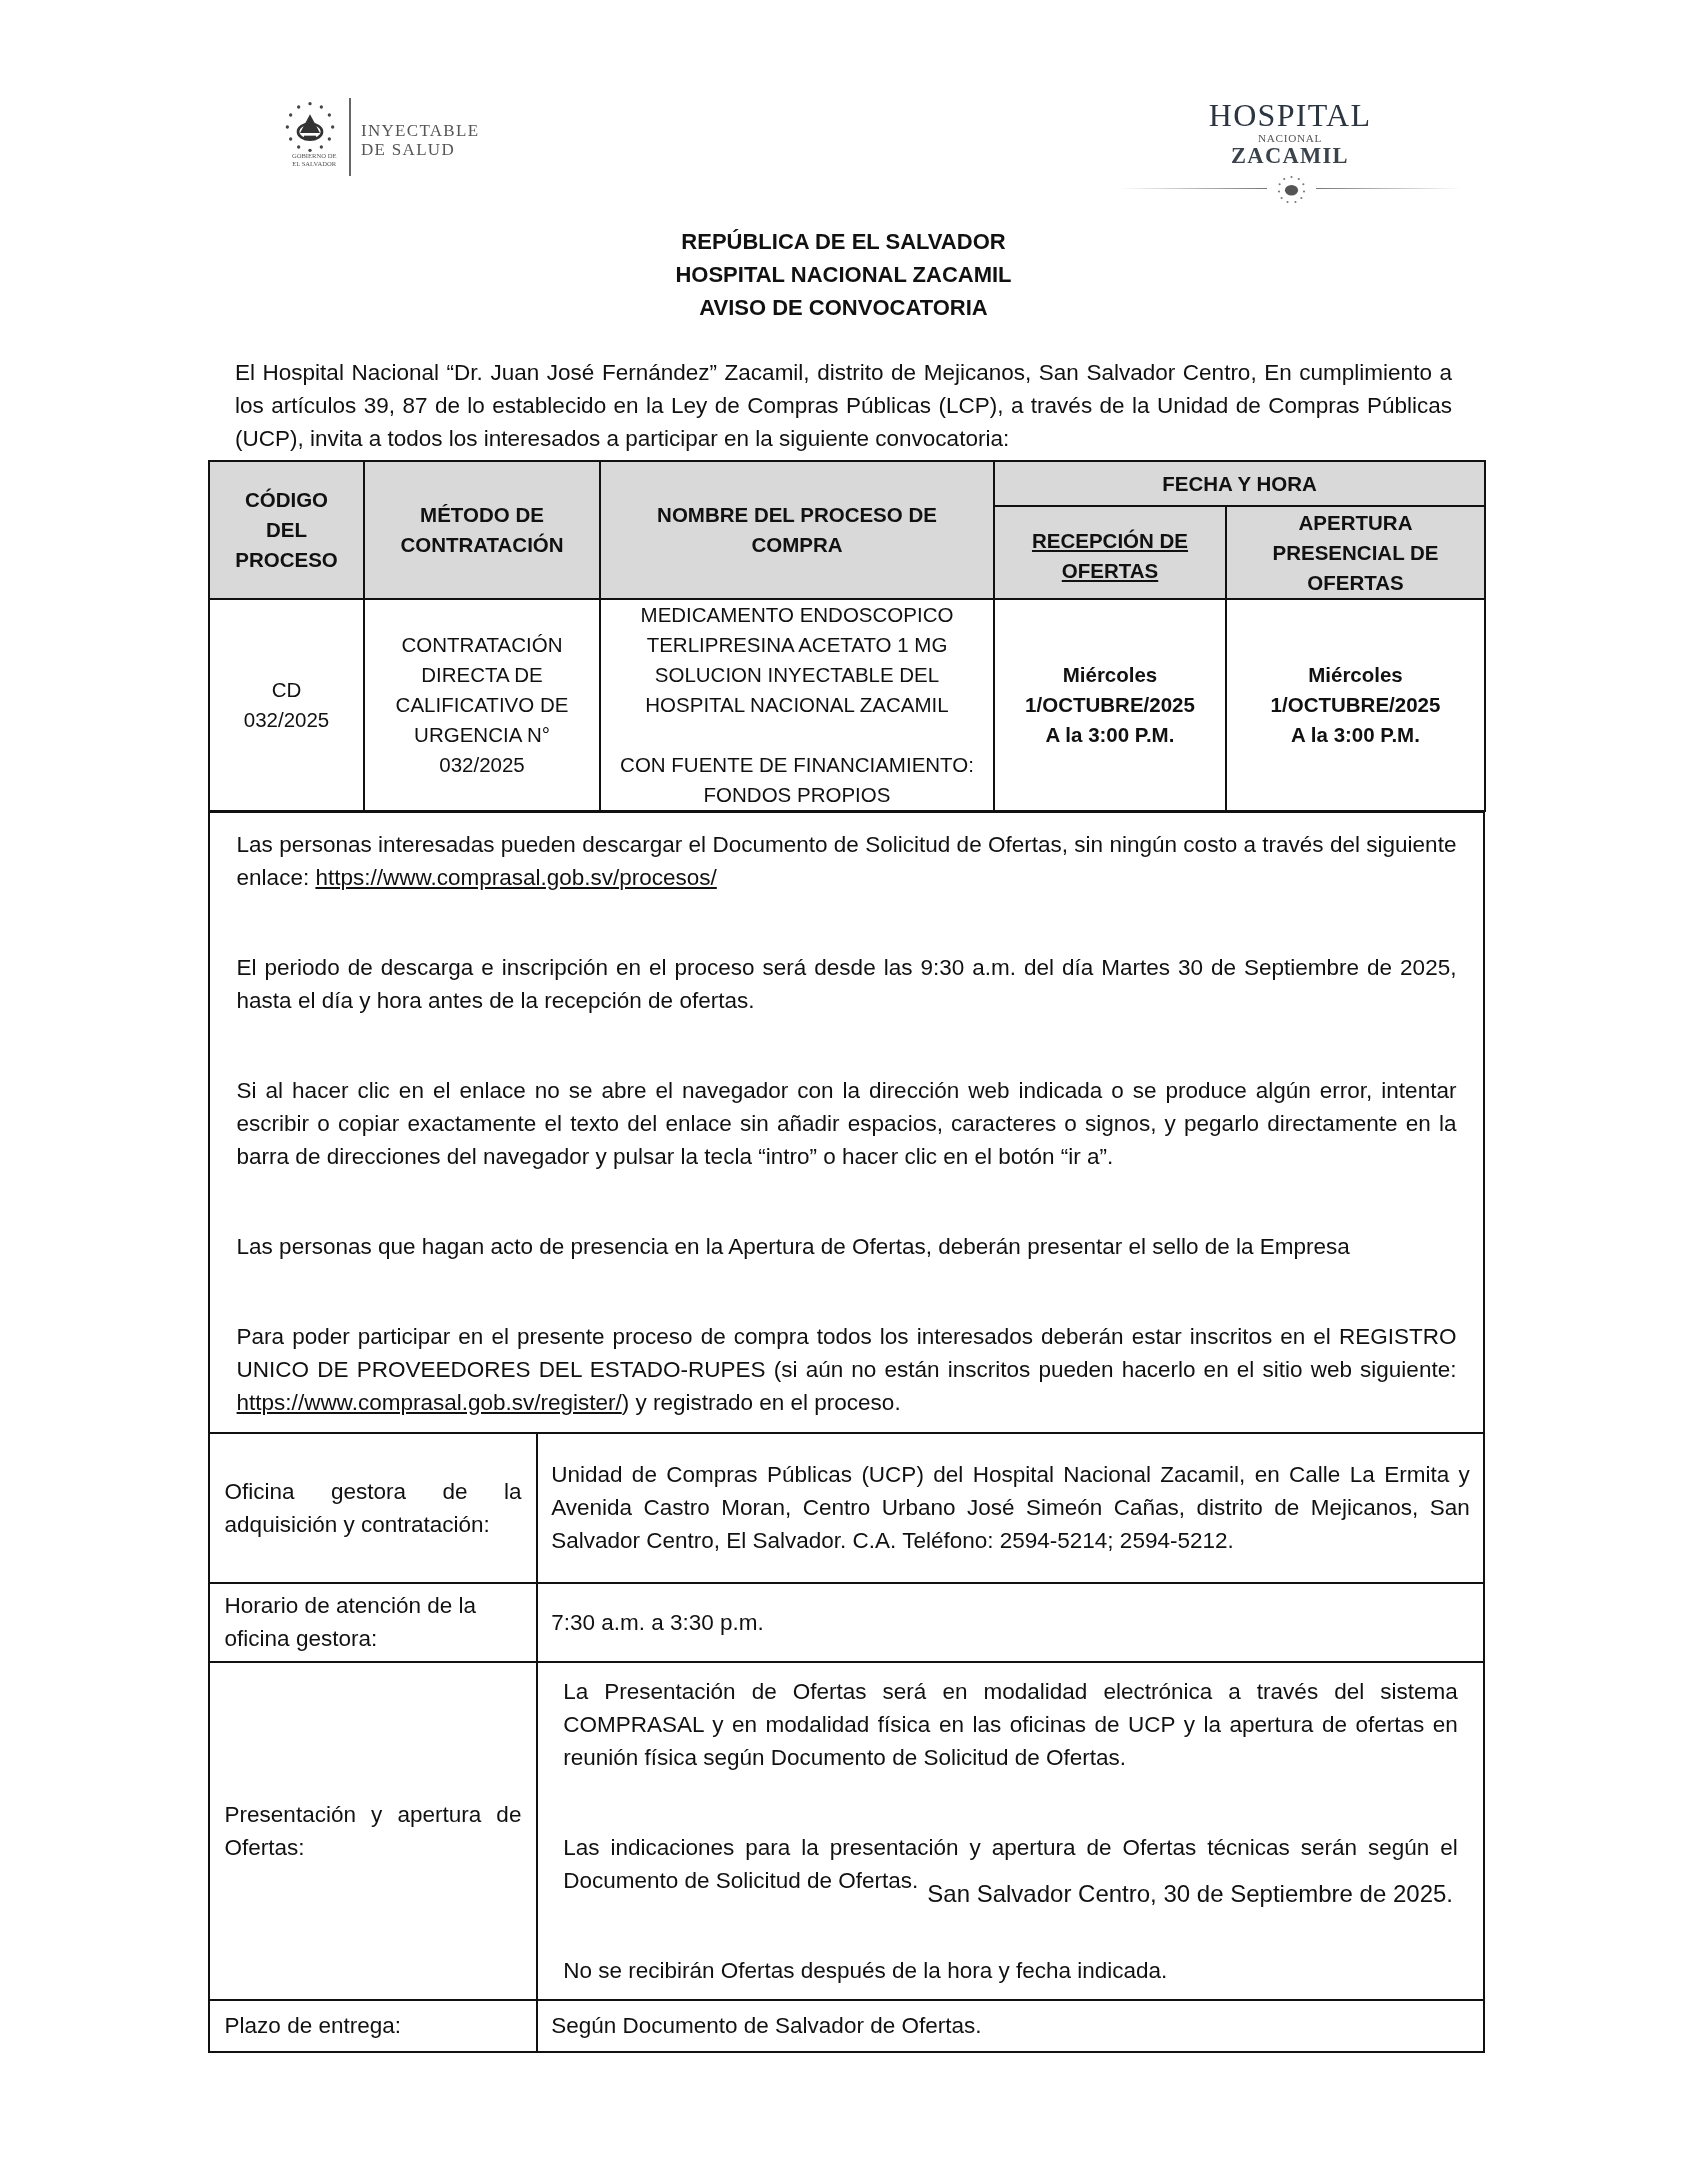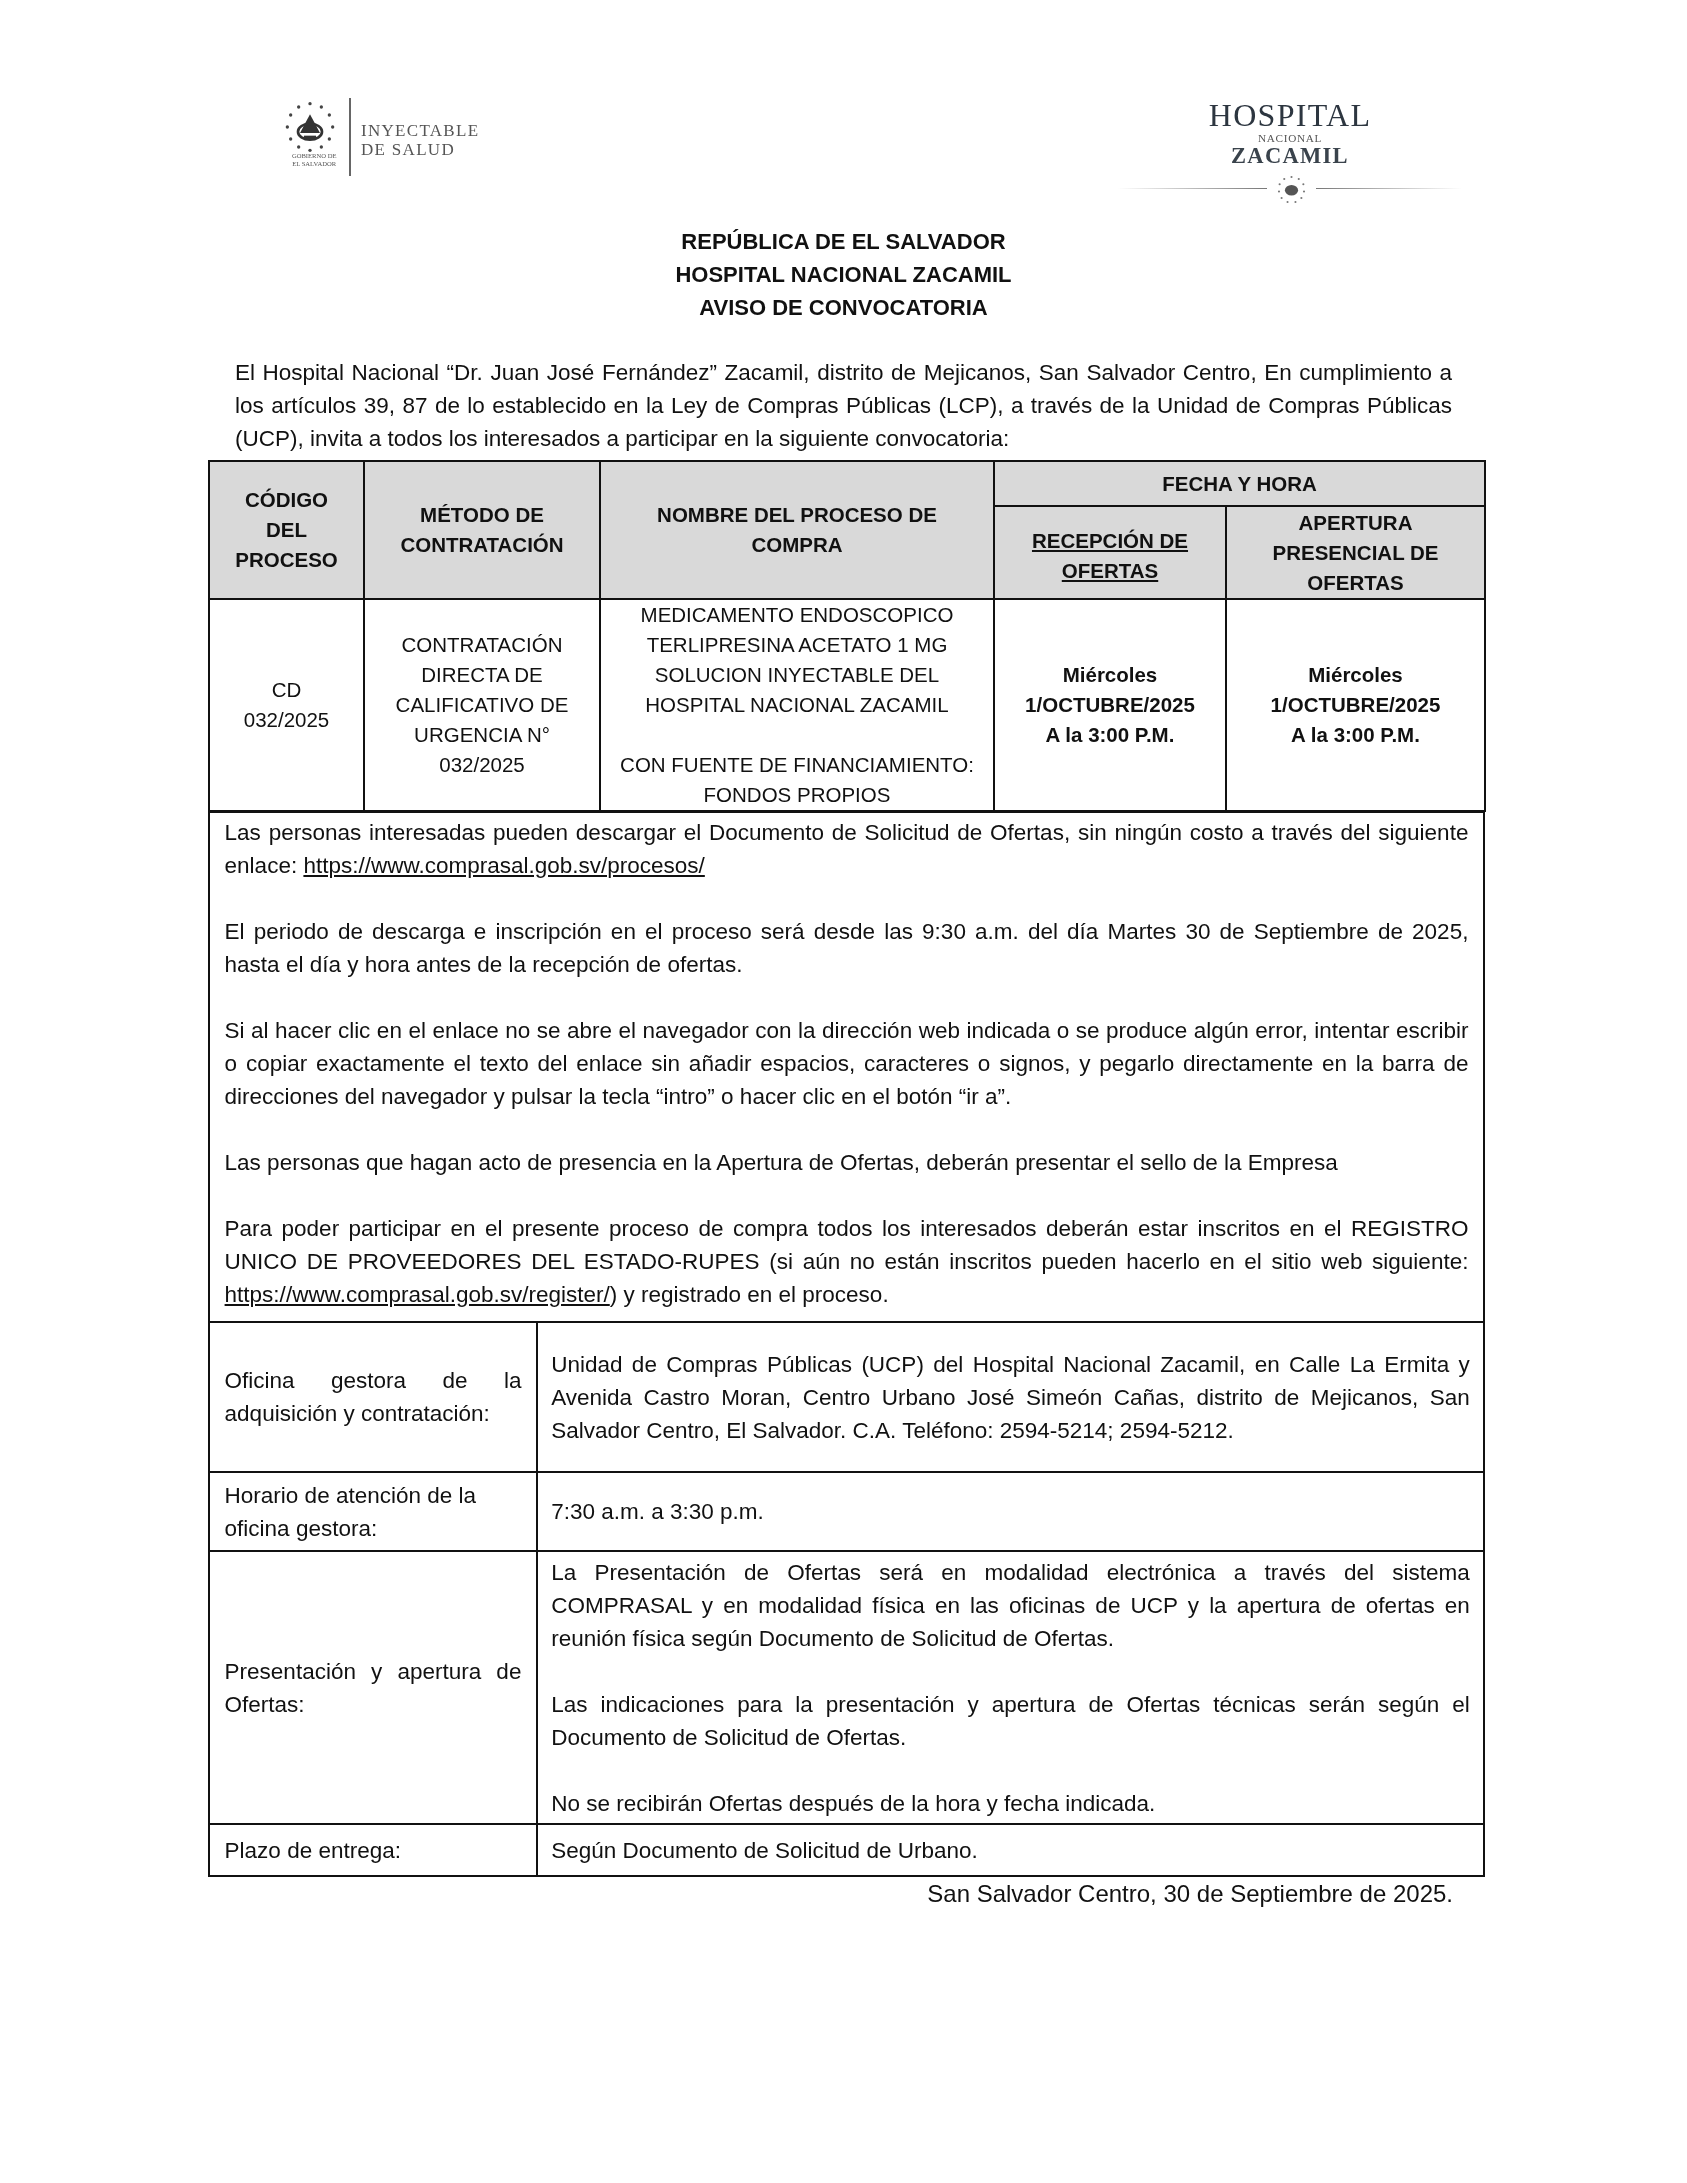--- a/index.html
+++ b/index.html
@@ -35,21 +35,21 @@
   table { border-collapse:collapse; }
   .main-table { position:absolute; left:208px; top:460px; width:1275px; table-layout:fixed; }
   .main-table td, .main-table th { border:2px solid #111; font-size:20.5px; line-height:30px; text-align:center; vertical-align:middle; padding:0 5.3px; }
   .main-table th { background:#d9d9d9; font-weight:bold; }
   .main-table td.bold { font-weight:bold; }
 
   .info-table { position:absolute; left:208px; top:811px; width:1275px; table-layout:fixed; }
   .info-table td { border:2px solid #111; font-size:22.5px; line-height:33px; vertical-align:middle; text-align:justify; padding:0 13.2px; }
   .info-table td.lab { padding:0 14.6px; }
   .info-table td.full { padding:2.6px 14.6px 1.3px 14.6px; vertical-align:top; }
-  .para { margin:0; }
+  .para { margin:12px; }
   .gap { height:33px; }
   a.link { color:#111; text-decoration:underline; }
   .b { font-weight:normal; }
 
   .closing { left:910px; top:1877px; width:543px; text-align:right; font-size:24px; line-height:33px; }
 </style>
 </head>
 <body>
 
 <div class="abs minsal">
@@ -220,19 +220,19 @@
     <td>
       <p class="para">La Presentación de Ofertas será en modalidad electrónica a través del sistema COMPRASAL y en modalidad física en las oficinas de UCP y la apertura de ofertas en reunión física según Documento de Solicitud de Ofertas.</p>
       <div class="gap"></div>
       <p class="para">Las indicaciones para la presentación y apertura de Ofertas técnicas serán según el Documento de Solicitud de Ofertas.</p>
       <div class="gap"></div>
       <p class="para">No se recibirán Ofertas después de la hora y fecha indicada.</p>
     </td>
   </tr>
   <tr style="height:52px">
     <td class="lab" style="text-align:left;border-radius:15px;">Plazo de entrega:</td>
-    <td>Según Documento de Solicitud de Urbano.</td>
+    <td>Según Documento de Salvador de Ofertas.</td>
   </tr>
 </tbody>
   </table>
 
 <div class="abs closing">San Salvador Centro, 30 de Septiembre de 2025.</div>
 
 
 </body></html>

